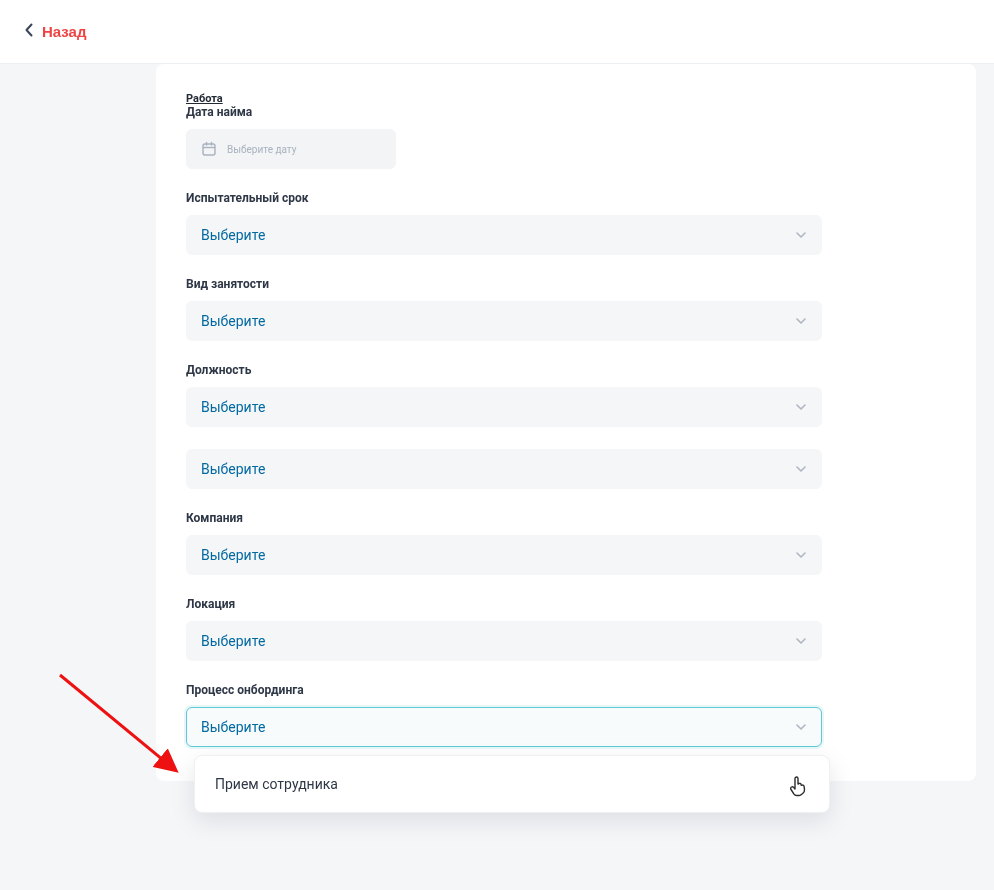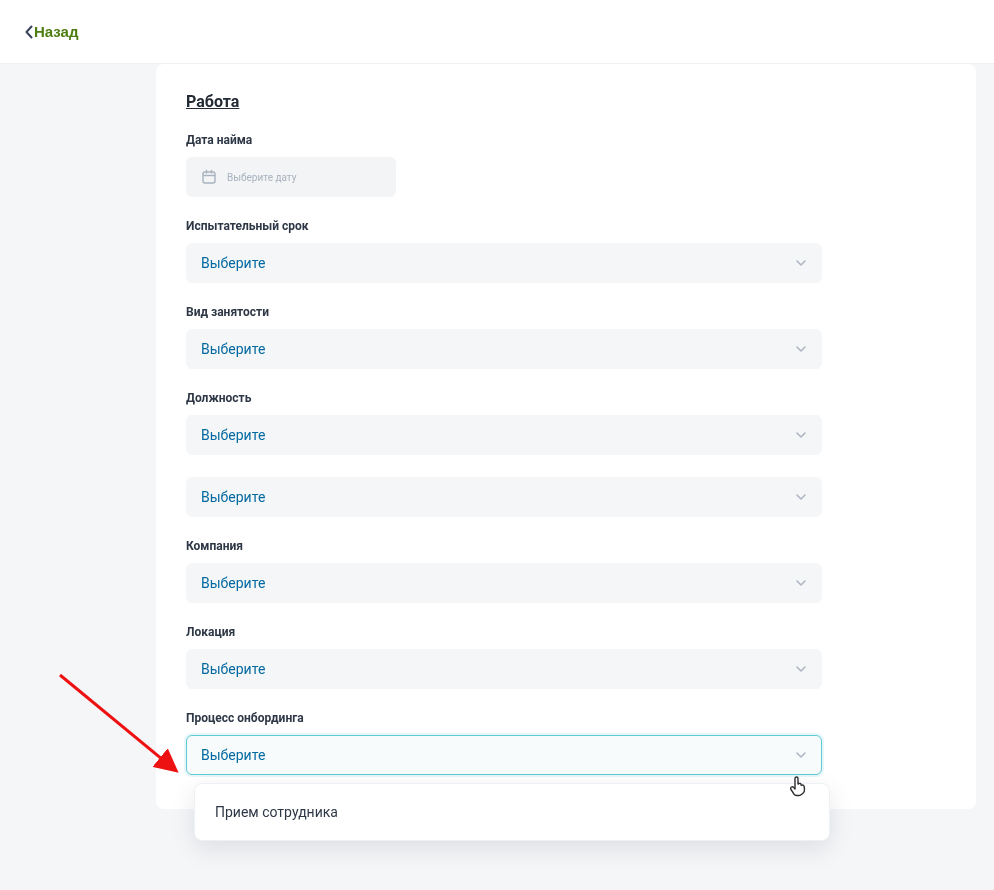--- a/index.html
+++ b/index.html
@@ -17,26 +17,25 @@
   .topbar {
     height: 64px;
     background: #ffffff;
     border-bottom: 1px solid #edf0f3;
     display: flex;
     align-items: center;
     padding: 0 24px;
   }
   .back-btn {
     display: inline-flex;
-    align-items: center;
-    gap: 0;
+    gap: 8px;
     border: none;
     background: transparent;
     cursor: pointer;
-    color: #4d7c0f;
+    color: #ef4444;
     font-size: 15px;
     font-weight: 600;
   }
   .back-btn .chev { display: inline-block; line-height: 0; }
 
   .page {
     display: flex;
     width: 100%;
     height: calc(100% - 64px);
   }
@@ -52,24 +51,23 @@
 
   .card {
     background: #ffffff;
     border-radius: 8px;
     margin: 0 0 24px 0;
     padding: 28px 30px 34px 30px;
     width: 820px;
   }
 
   .section-title {
-    font-size: 16px;
+    font-size: 11px;
     font-weight: 700;
     color: #222a35;
-    margin-bottom: 22px;
     text-decoration: underline;
   }
 
   .field { margin-bottom: 22px; }
   .field:last-child { margin-bottom: 0; }
   .field-label {
     display: block;
     font-size: 12px;
     font-weight: 700;
     color: #2e3746;

